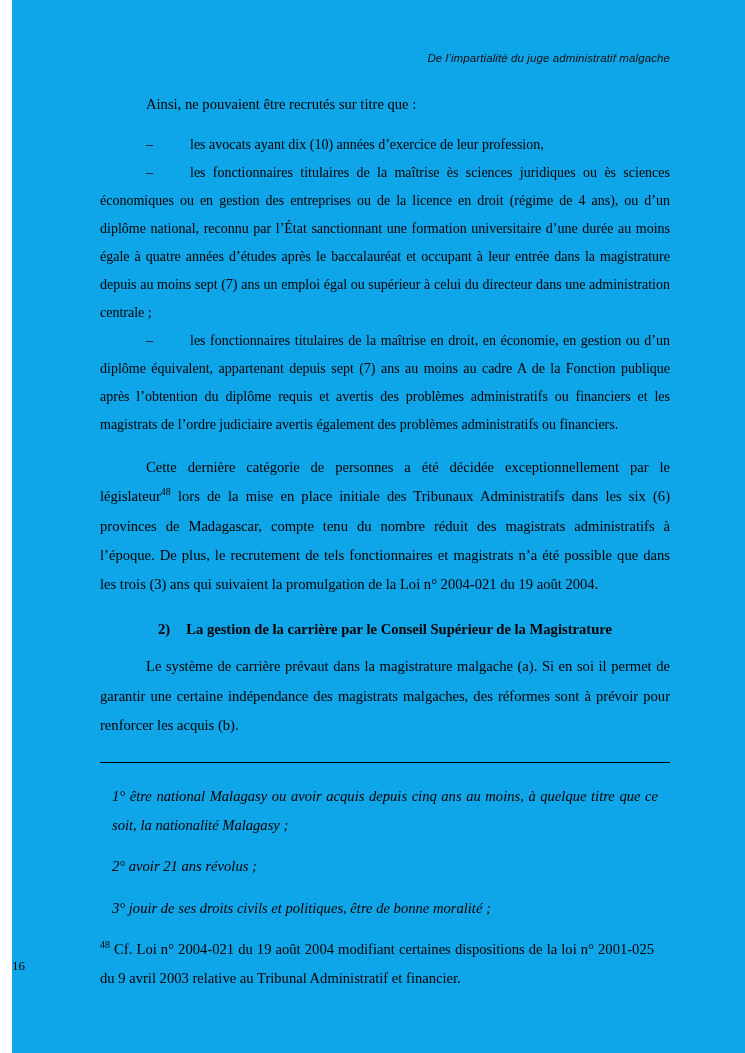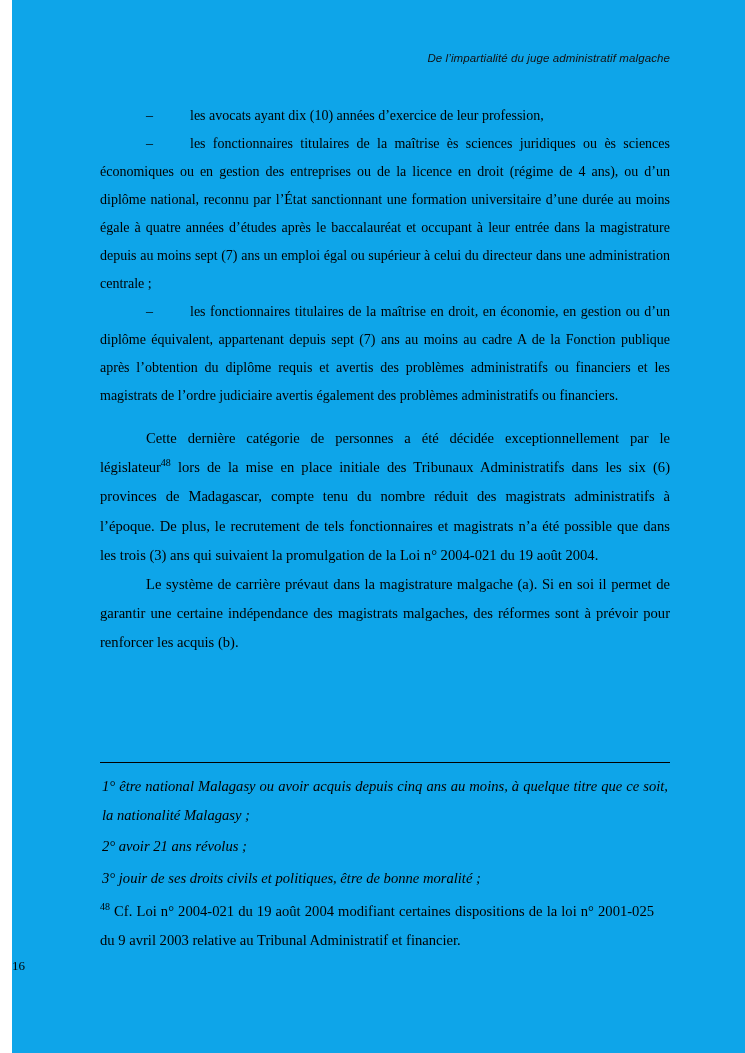--- a/index.html
+++ b/index.html
@@ -91,21 +91,21 @@
     top: 770px;
     width: 570px;
     font-size: 11.6px;
     line-height: 1.75;
   }
   .footnotes .fn-italic {
     font-style: italic;
   }
   .footnotes .fn {
     text-align: justify;
-    margin: 2px;
+    margin: 12px;
   }
   .footnotes .fn-last {
     text-align: justify;
     margin: 4px 16px 0 0;
     font-style: normal;
   }
   .page-number {
     position: absolute;
     left: 0;
     top: 958px;
@@ -116,39 +116,43 @@
 </style>
 </head>
 <body>
 
 <div class="page">
 
   <div class="content">
 
     <div class="running-head">De l’impartialité du juge administratif malgache</div>
 
+    <p class="indent">Ainsi, ne pouvaient être recrutés sur titre que :</p>
 
     <div class="gap-sm"></div>
 
     <div class="dash-item">
       <span class="dash">–</span><span>les avocats ayant dix (10) années d’exercice de leur profession,</span>
     </div>
 
     <div class="dash-item">
       <span class="dash">–</span><span>les fonctionnaires titulaires de la maîtrise ès sciences juridiques ou ès sciences économiques ou en gestion des entreprises ou de la licence en droit (régime de 4 ans), ou d’un diplôme national, reconnu par l’État sanctionnant une formation universitaire d’une durée au moins égale à quatre années d’études après le baccalauréat et occupant à leur entrée dans la magistrature depuis au moins sept (7) ans un emploi égal ou supérieur à celui du directeur dans une administration centrale ;</span>
     </div>
 
     <div class="dash-item">
       <span class="dash">–</span><span>les fonctionnaires titulaires de la maîtrise en droit, en économie, en gestion ou d’un diplôme équivalent, appartenant depuis sept (7) ans au moins au cadre A de la Fonction publique après l’obtention du diplôme requis et avertis des problèmes administratifs ou financiers et les magistrats de l’ordre judiciaire avertis également des problèmes administratifs ou financiers.</span>
     </div>
 
     <div class="gap-md"></div>
 
     <p class="indent"><span>Cette dernière catégorie de personnes a été décidée exceptionnellement par le législateur</span><sup>48</sup><span> lors de la mise en place initiale des Tribunaux Administratifs dans les six (6) provinces de Madagascar, compte tenu du nombre réduit des magistrats administratifs à l’époque. De plus, le recrutement de tels fonctionnaires et magistrats n’a été possible que dans les trois (3) ans qui suivaient la promulgation de la Loi n° 2004-021 du 19 août 2004.</span></p>
 
+    <div class="heading">
+      <span class="num">2)</span><span>La gestion de la carrière par le Conseil Supérieur de la Magistrature</span>
+    </div>
 
     <p class="indent">Le système de carrière prévaut dans la magistrature malgache (a). Si en soi il permet de garantir une certaine indépendance des magistrats malgaches, des réformes sont à prévoir pour renforcer les acquis (b).</p>
 
   </div>
 
   <div class="footnote-rule"></div>
 
   <div class="footnotes">
     <p class="fn fn-italic">1° être national Malagasy ou avoir acquis depuis cinq ans au moins, à quelque titre que ce soit, la nationalité Malagasy ;</p>
     <p class="fn fn-italic">2° avoir 21 ans révolus ;</p>

